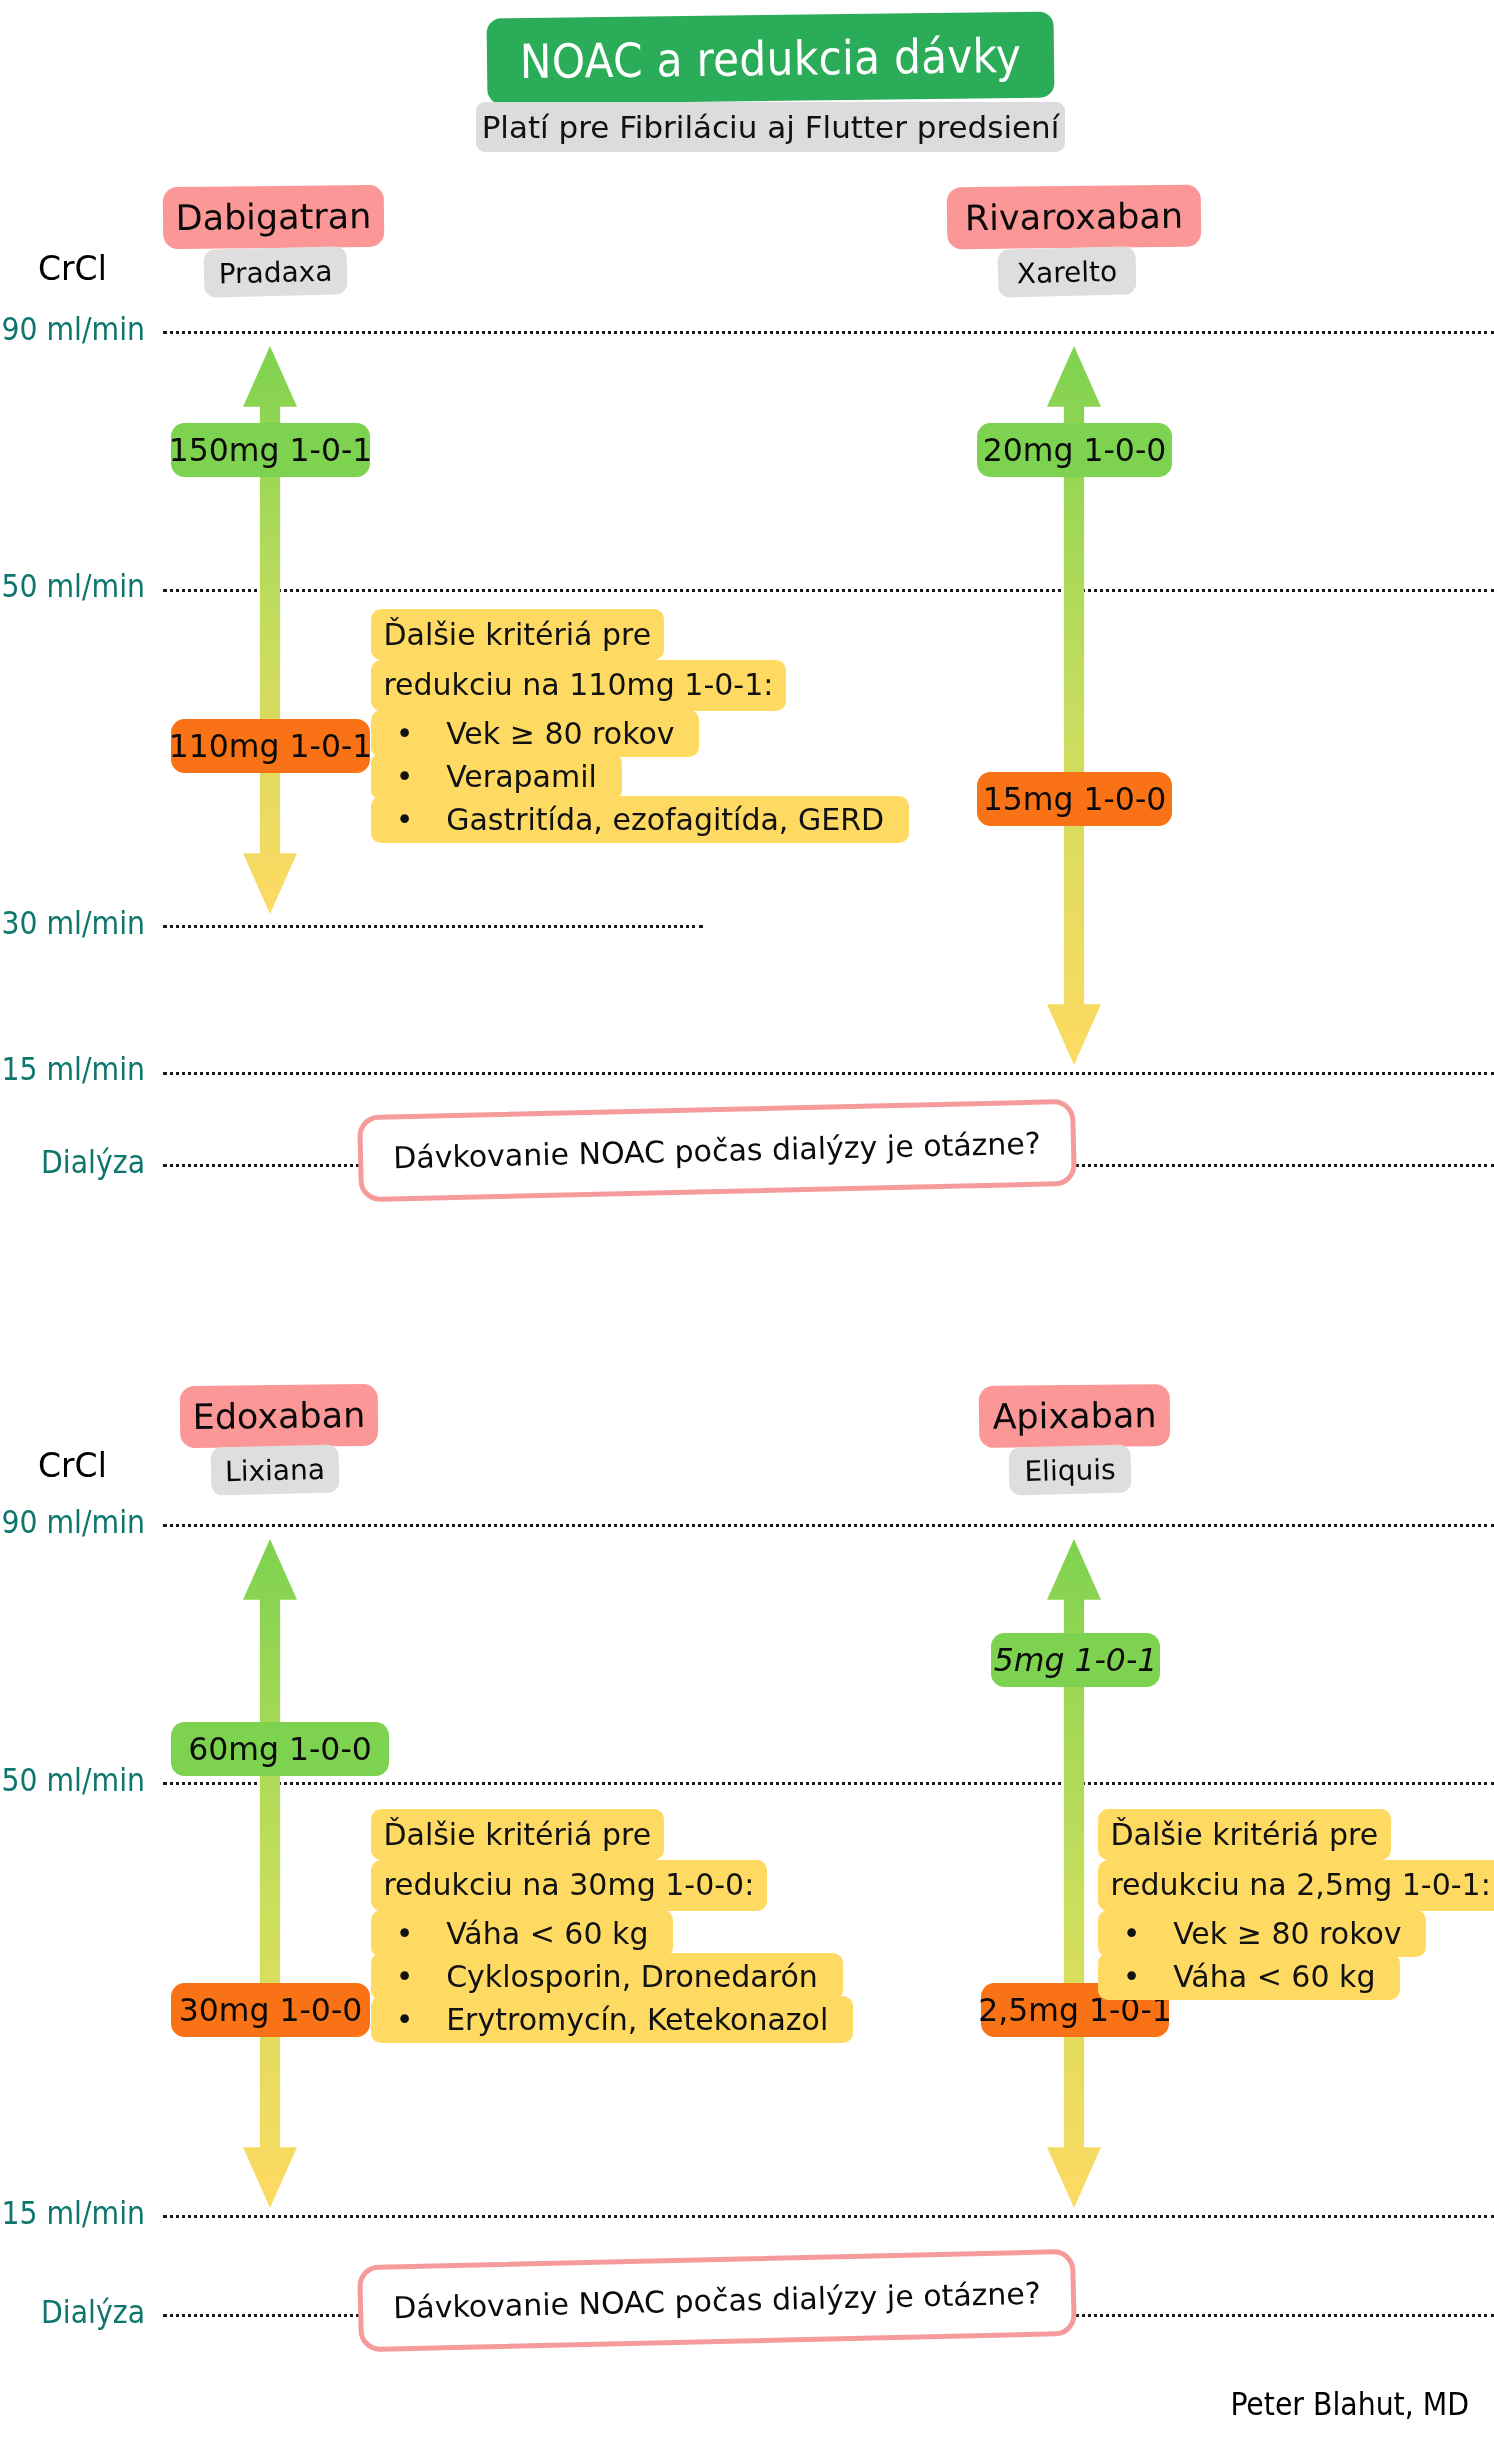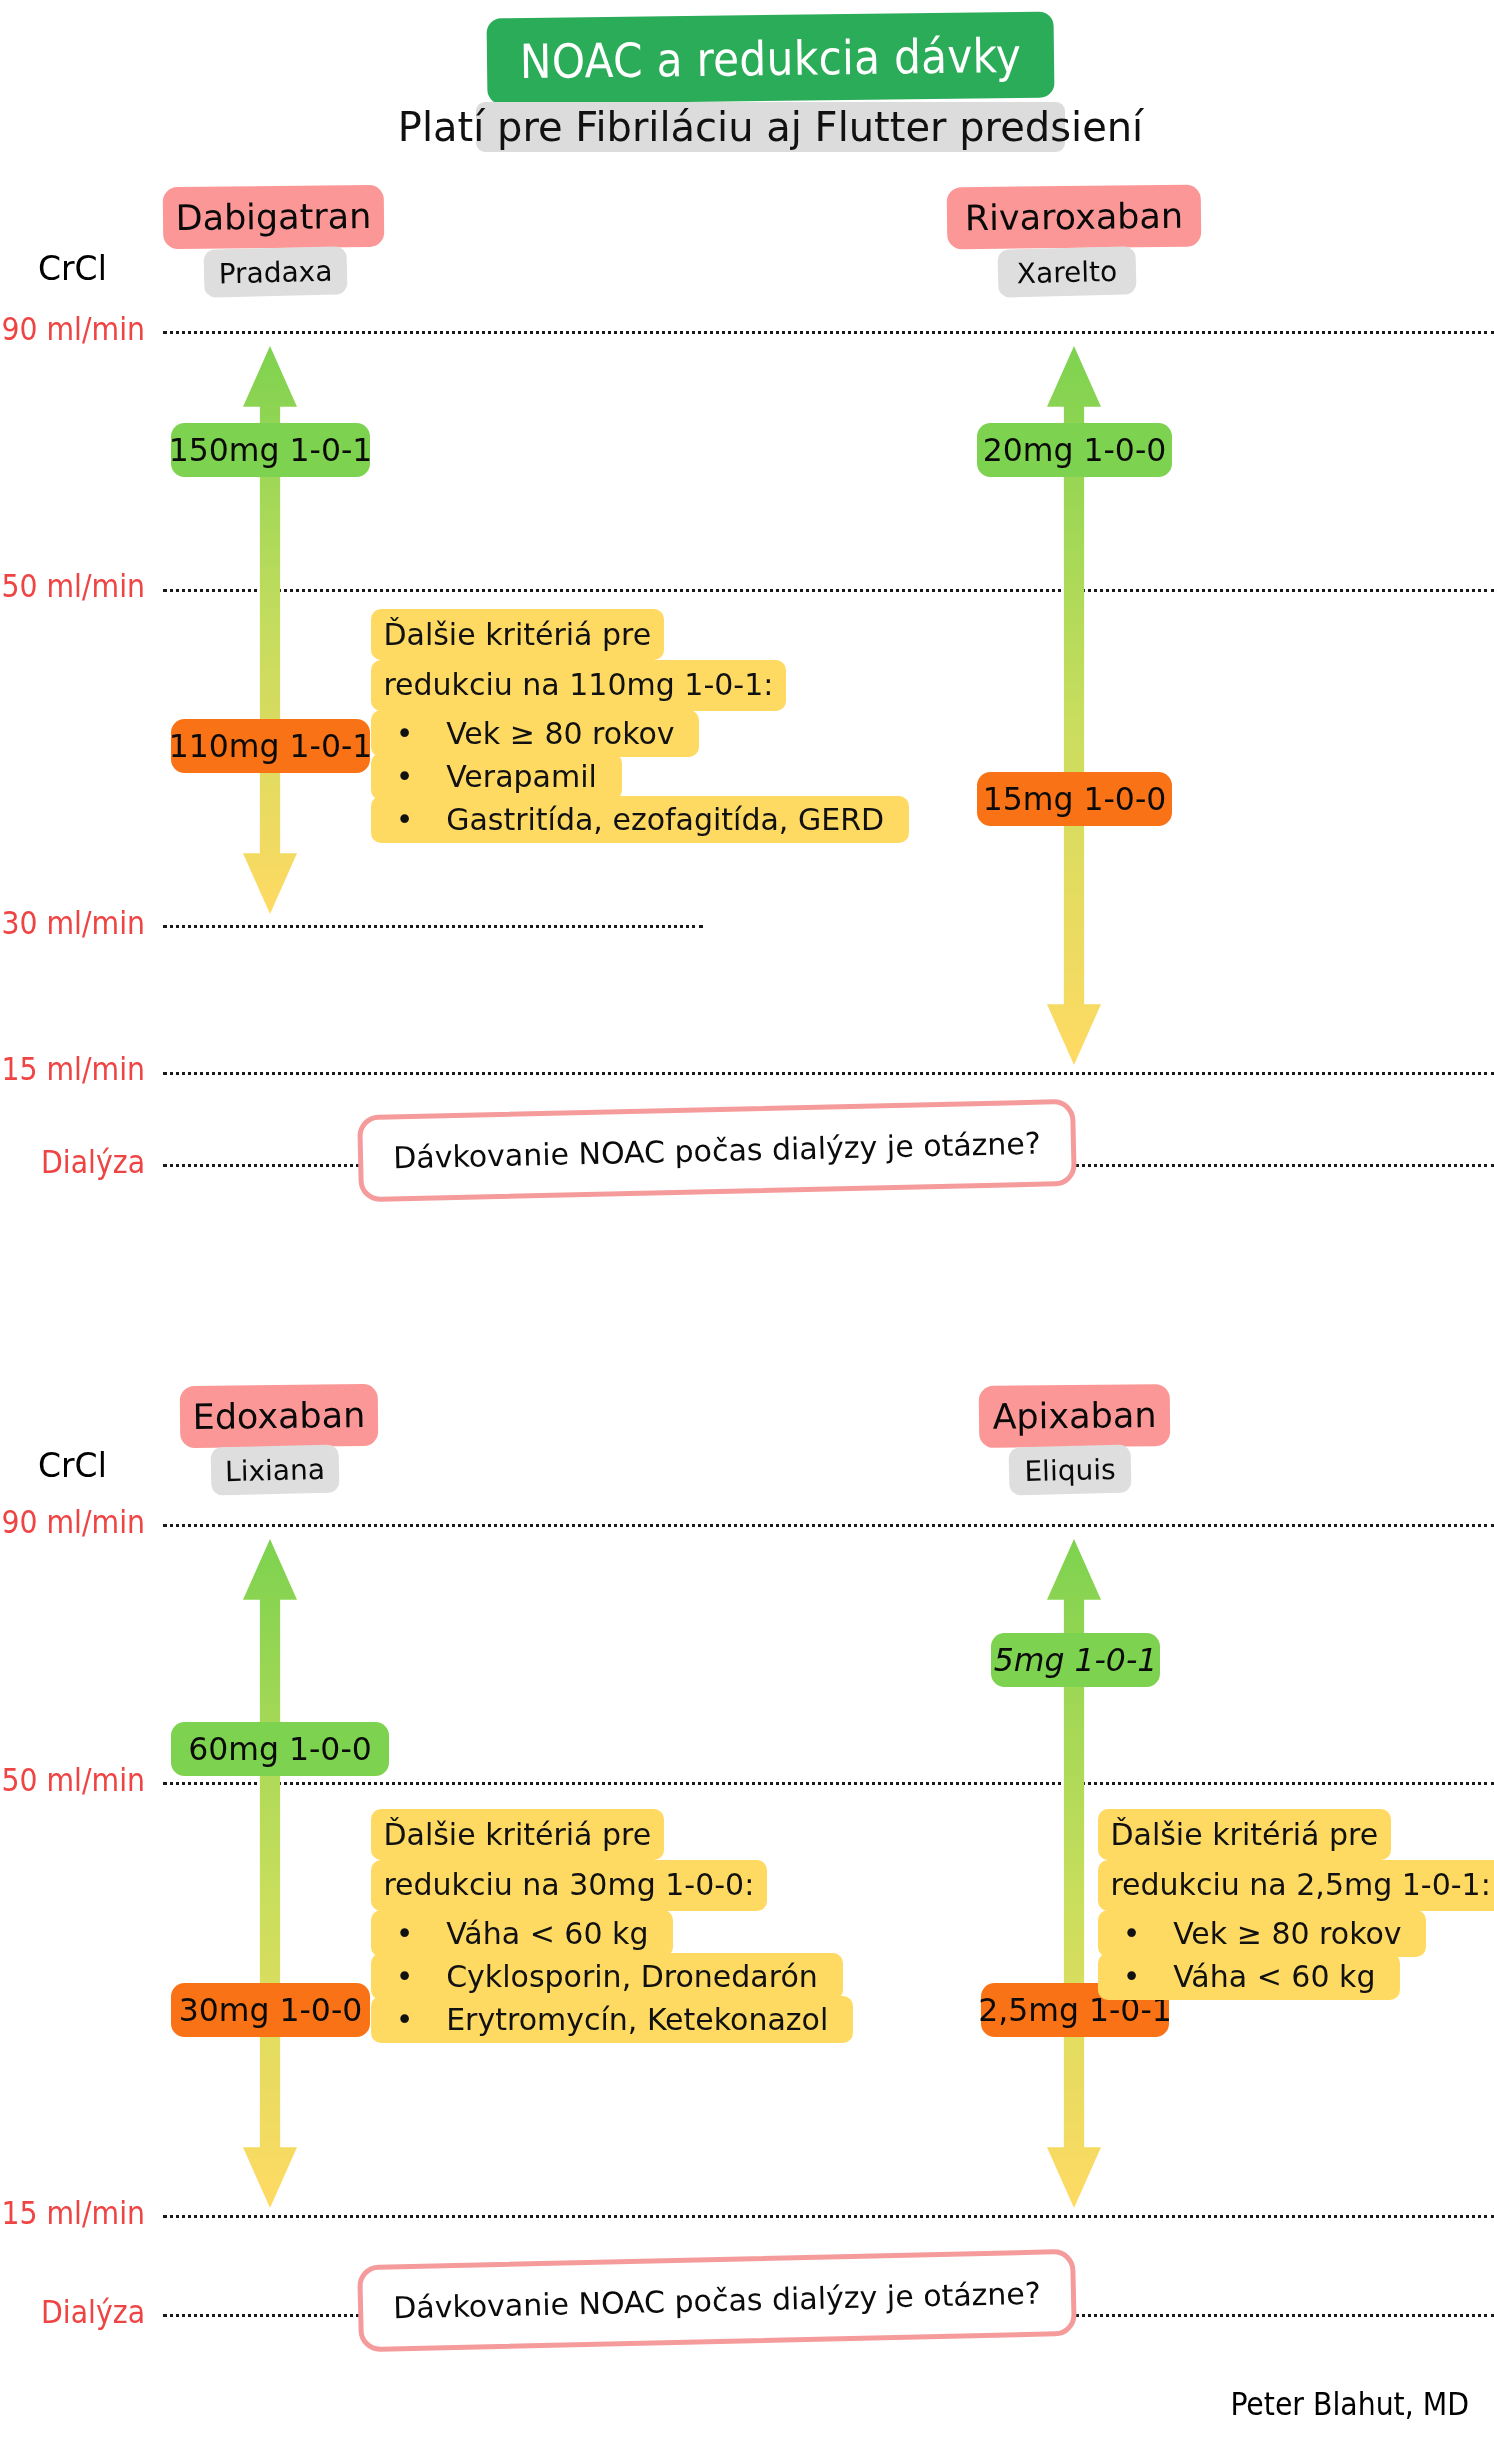--- a/index.html
+++ b/index.html
@@ -19,39 +19,39 @@
   }
   #title-text{
     color:#ffffff;font-size:47px;letter-spacing:0.3px;white-space:nowrap;
     font-family:"DejaVu Sans Condensed","DejaVu Sans",sans-serif;
   }
   #subtitle-banner{
     left:476px;top:102px;width:589px;height:50px;
     background:#dcdcdc;border-radius:9px;
     display:flex;align-items:center;justify-content:center;
   }
-  #subtitle-text{font-size:40px;white-space:nowrap;color:#111;}
+  #subtitle-text{font-size:31px;white-space:nowrap;color:#111;}
 
   
   .drug-chip{
     height:62px;border-radius:14.6px;background:#FB9897;
     display:flex;align-items:center;justify-content:center;
     font-size:35px;white-space:nowrap;color:#0a0a0a;
     transform:rotate(-0.6deg);
   }
   .brand-chip{
     height:48px;border-radius:11.3px;background:#dedede;
     display:flex;align-items:center;justify-content:center;
     font-size:28px;white-space:nowrap;color:#0a0a0a;
     transform:rotate(-1.4deg);
   }
 
   
   .axis-label{
-    font-size:31.5px;text-align:right;white-space:nowrap;color:#ef4444;
+    font-size:31.5px;text-align:right;white-space:nowrap;color:#0f766e;
     font-family:"DejaVu Sans Condensed","DejaVu Sans",sans-serif;
   }
   .crcl-label{font-size:33px;white-space:nowrap;}
   .grid-line{
     height:0;border-top:3.9px dotted #1a1a1a;
   }
 
   
   .arrow{ width:52px; }
   .arrow svg{display:block;width:100%;height:100%;}

